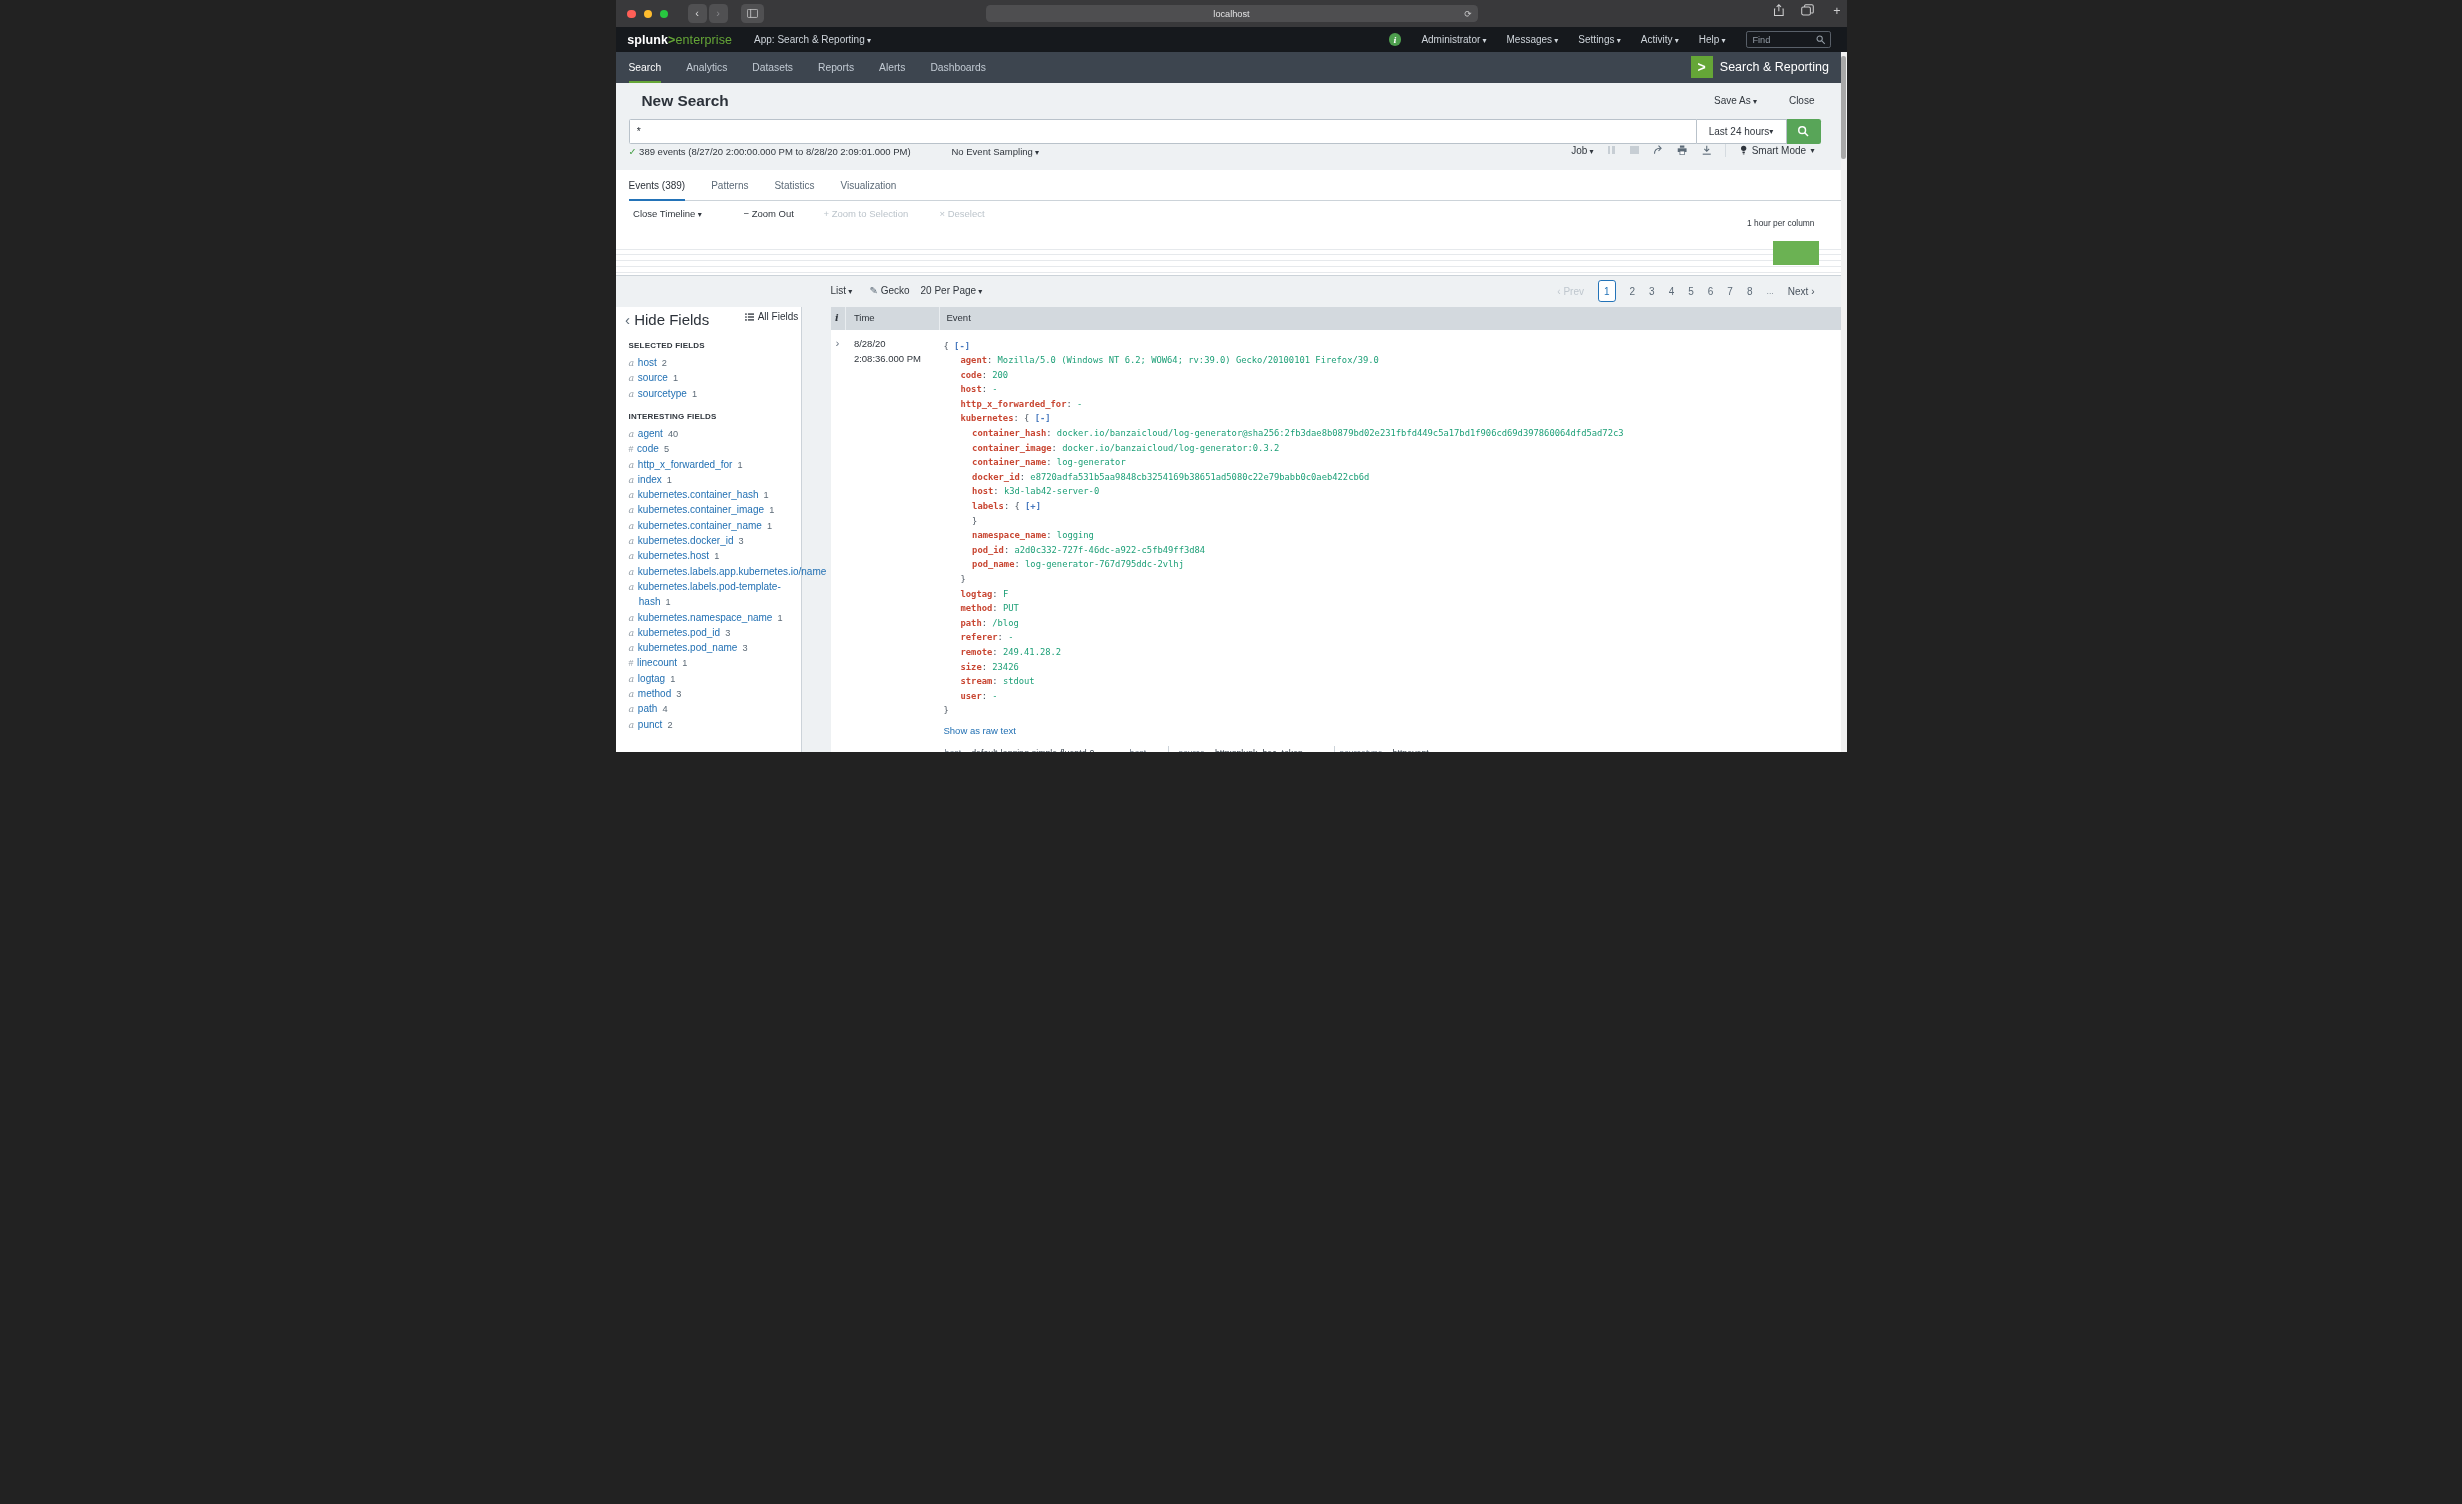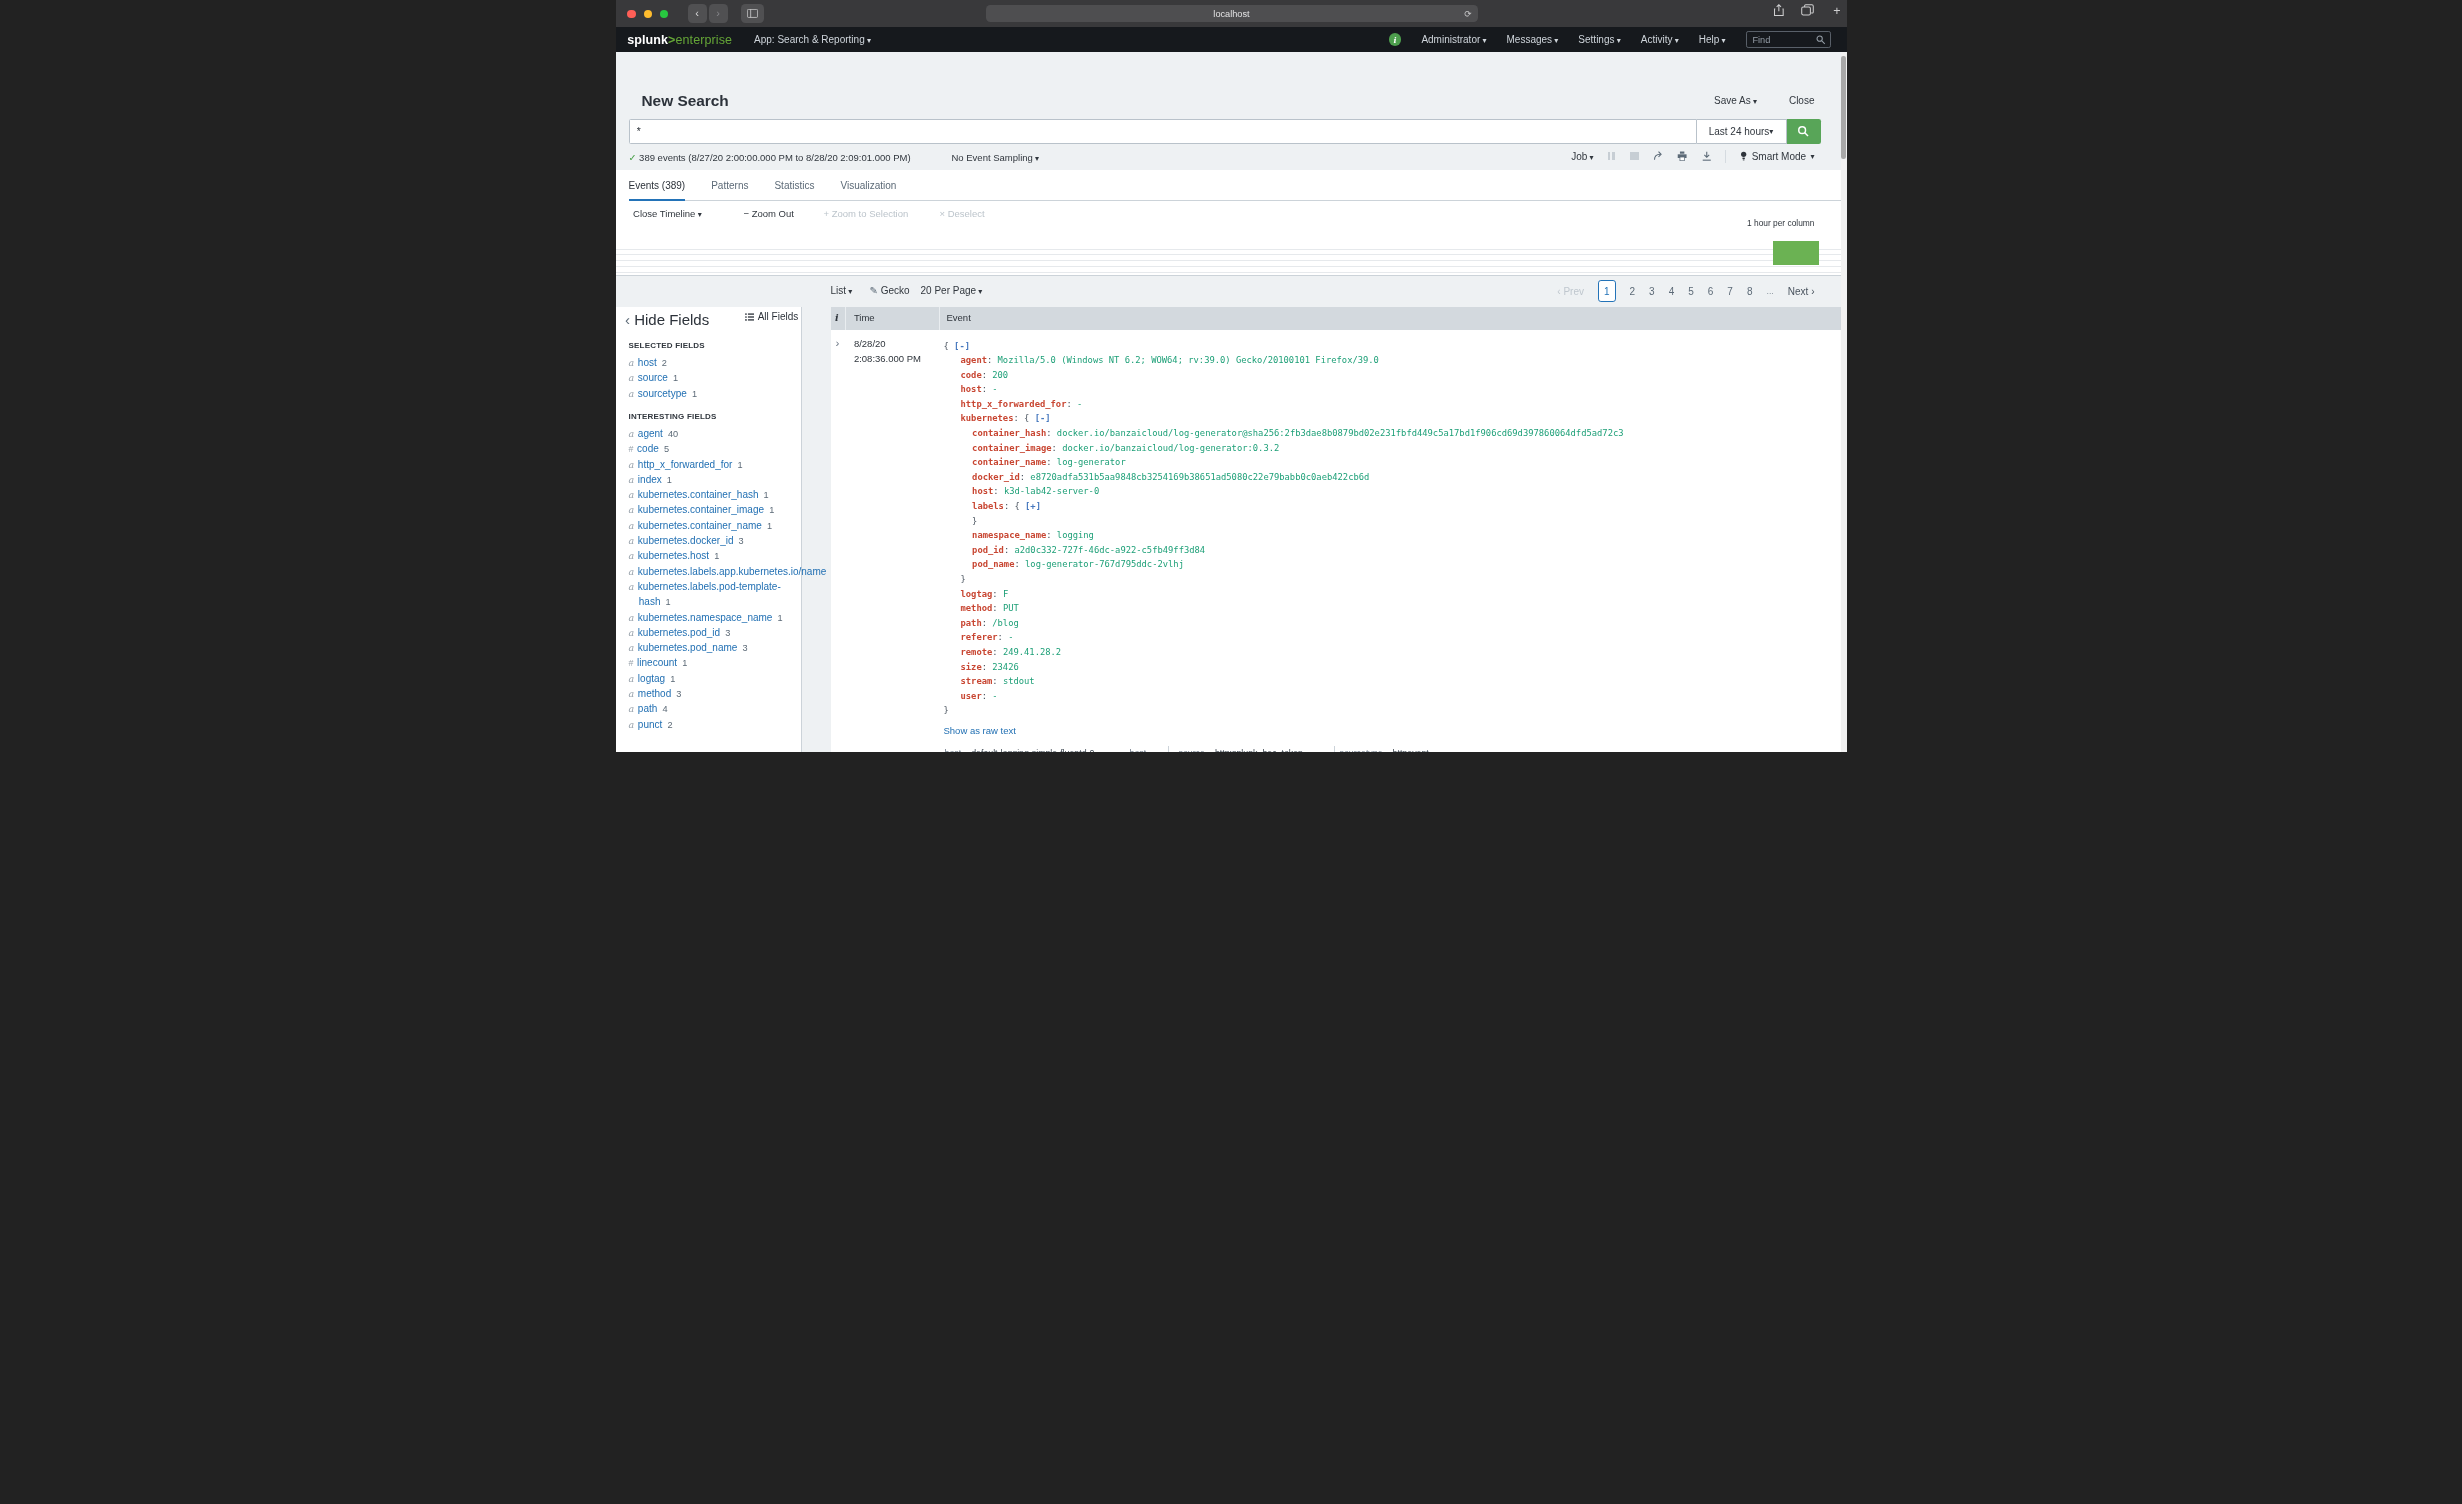--- a/index.html
+++ b/index.html
@@ -54,21 +54,21 @@
   .trlink{color:#31373e;font-size:10px}
   .caret::after{content:" ▾";font-size:8px;color:inherit}
   .search-row{position:absolute;left:13px;top:119px;width:1192px;height:25px;display:flex}
   .qinput{flex:1;height:25px;border:0.7px solid #b9c2ca;border-radius:1.5px 0 0 1.5px;background:#fff;color:#2c323a;
           font-size:10.3px;padding:0 7.3px;outline:none;font-family:"Liberation Sans",sans-serif}
   .tpicker{width:90px;height:25px;border:0.7px solid #b9c2ca;border-left:none;background:#fff;color:#31373e;
            font-size:10px;display:flex;align-items:center;justify-content:center}
   .sbtn{width:34px;height:25px;background:#58a558;border-radius:0 2.2px 2.2px 0;display:flex;align-items:center;justify-content:center}
 
   
-  .status-row{position:absolute;left:0;top:148px;width:1225px;height:22px}
+  .status-row{position:absolute;left:0;top:142px;width:1225px;height:22px}
   .ok{position:absolute;left:13px;top:3.7px;font-size:9.5px;color:#31373e}
   .ok::before{content:"✓ ";color:#4aa14a}
   .sampling{position:absolute;left:336px;top:3.7px;font-size:9.5px;color:#31373e}
   .jobbar{position:absolute;right:26px;top:1.5px;display:flex;align-items:center;gap:14px}
   .joblabel{font-size:10px;color:#31373e}
   .jicon{display:flex;align-items:center}
   .pausei span{display:inline-block;width:2.6px;height:8.8px;background:#c7ced4;margin-right:1.8px}
   .stopi{width:8.8px;height:8.8px;background:#c7ced4}
   .vsep{width:0.7px;height:13px;background:#d5dbe0}
   .smart{display:flex;align-items:center;gap:4.4px;font-size:10px;color:#31373e}
@@ -188,20 +188,34 @@
       <span class="findbox">
         <input placeholder="Find" style="">
         <svg width="9.5" height="9.5" viewBox="0 0 13 13">
           <circle cx="5" cy="5" r="3.6" fill="none" stroke="#959ea7" stroke-width="1.4"></circle>
           <line x1="8" y1="8" x2="12" y2="12" stroke="#959ea7" stroke-width="1.4"></line>
         </svg>
       </span>
     </div>
   </div>
 
+  <div class="spl-nav">
+    <div class="ntabs" id="nav-tabs">
+        <span class="ntab act">Search</span>
+        <span class="ntab">Analytics</span>
+        <span class="ntab">Datasets</span>
+        <span class="ntab">Reports</span>
+        <span class="ntab">Alerts</span>
+        <span class="ntab">Dashboards</span>
+      </div>
+    <div class="nbadge">
+      <span class="badge-sq">&gt;</span>
+      <span class="badge-tx">Search &amp; Reporting</span>
+    </div>
+  </div>
 
   <div class="sbar">
       <div class="thumb"></div>
     </div>
 
   <div class="title-row">
     <div class="ptitle">New Search</div>
     <div class="trlinks">
       <span class="trlink caret">Save As</span>
       <span class="trlink">Close</span>

